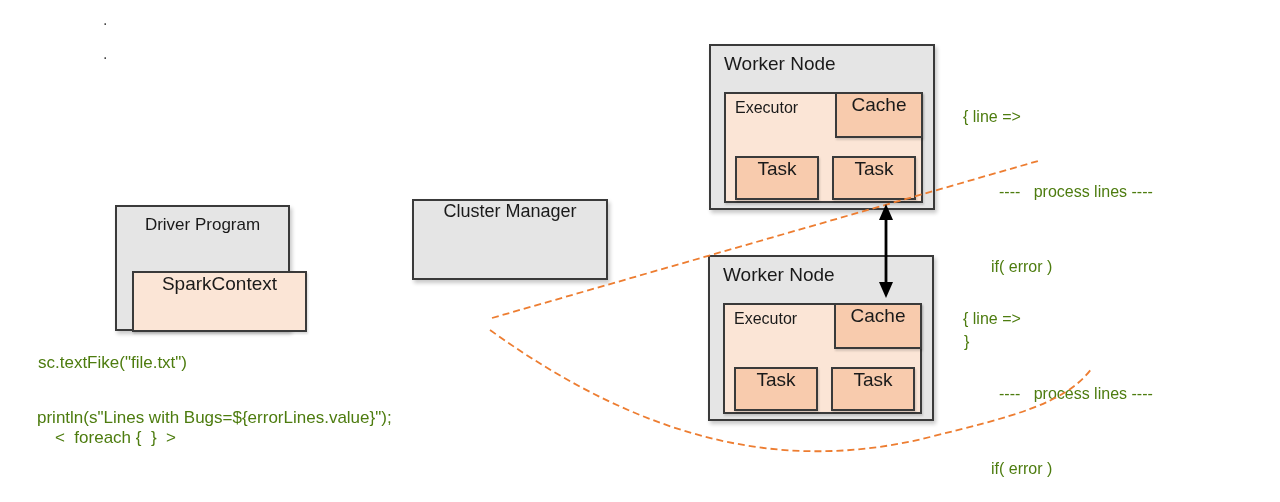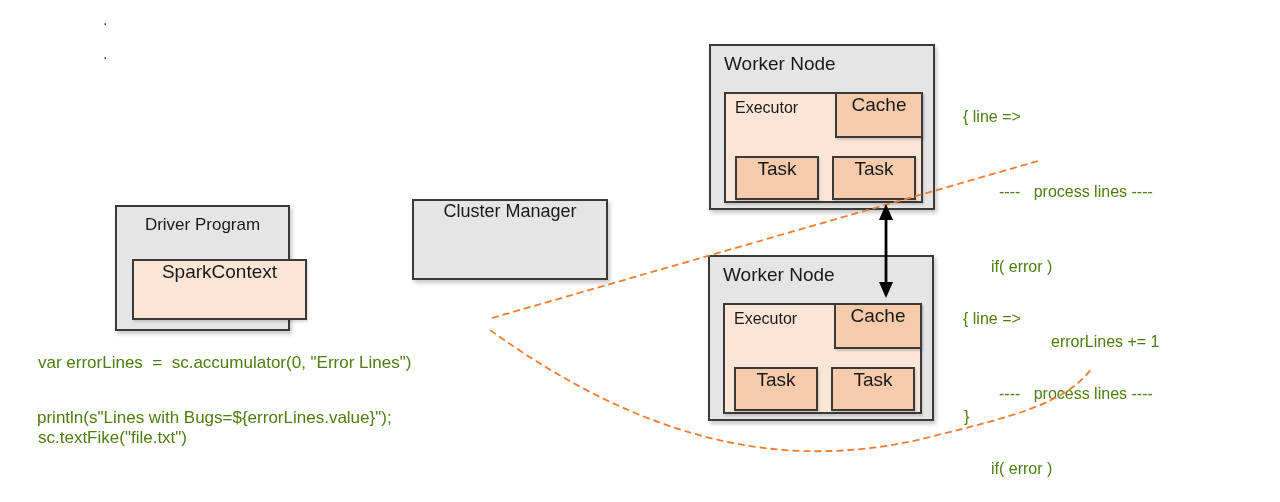--- a/index.html
+++ b/index.html
@@ -12,21 +12,21 @@
        box-shadow:2px 3px 4px rgba(0,0,0,0.22);}
   .fill-light{background:#FBE5D6;}
   .fill-medium{background:#F8CBAD;}
   .inner-box{position:absolute;border:2px solid #3a3a3a;box-sizing:border-box;
              box-shadow:1px 2px 2px rgba(0,0,0,0.15);}
   .center-flex{display:flex;align-items:flex-start;justify-content:center;}
 
   
   .driver{left:115px;top:158px;width:175px;height:126px;margin-top:47px;}
   .driver-title{position:absolute;top:8px;left:0;width:100%;text-align:center;font-size:17px;}
-  .spark{left:15px;top:52px;width:175px;height:61px;font-size:19px;}
+  .spark{left:15px;top:64px;width:175px;height:61px;font-size:19px;}
 
   
   .cluster{left:412px;top:199px;width:196px;height:81px;font-size:18px;}
 
   
   .worker{width:226px;height:166px;}
   .worker1{left:709px;top:44px;}
   .worker2{left:708px;top:255px;}
   .worker-title{position:absolute;top:7px;left:13px;font-size:19px;}
   .executor{left:13px;top:46px;width:199px;height:111px;}
@@ -103,31 +103,29 @@
     </div>
     <div class="inner-box fill-medium task task-a center-flex">
       <span>Task</span>
     </div>
     <div class="inner-box fill-medium task task-b center-flex">
       <span>Task</span>
     </div>
   </div>
 
   <div class="code code-left">
-    <div class="ln0">var errorLines  =  sc.accumulator(0, "Error Lines")</div>
     <div class="ln1">sc.textFike("file.txt")</div>
     <div class="ln2">&lt;  foreach {  }  &gt;</div>
   </div>
   <div class="code code-println">println(s"Lines with Bugs=${errorLines.value}");</div>
 
   <div class="code closure closure-top">
     <div class="ci0">{ line =&gt;</div>
     <div class="ci1">----   process lines ----</div>
     <div class="ci2">if( error )</div>
-    <div class="ci3">errorLines += 1</div>
     <div class="ci4">}</div>
   </div>
 
   <div class="code closure closure-bottom">
     <div class="ci0">{ line =&gt;</div>
     <div class="ci1">----   process lines ----</div>
     <div class="ci2">if( error )</div>
     
     
   </div>

